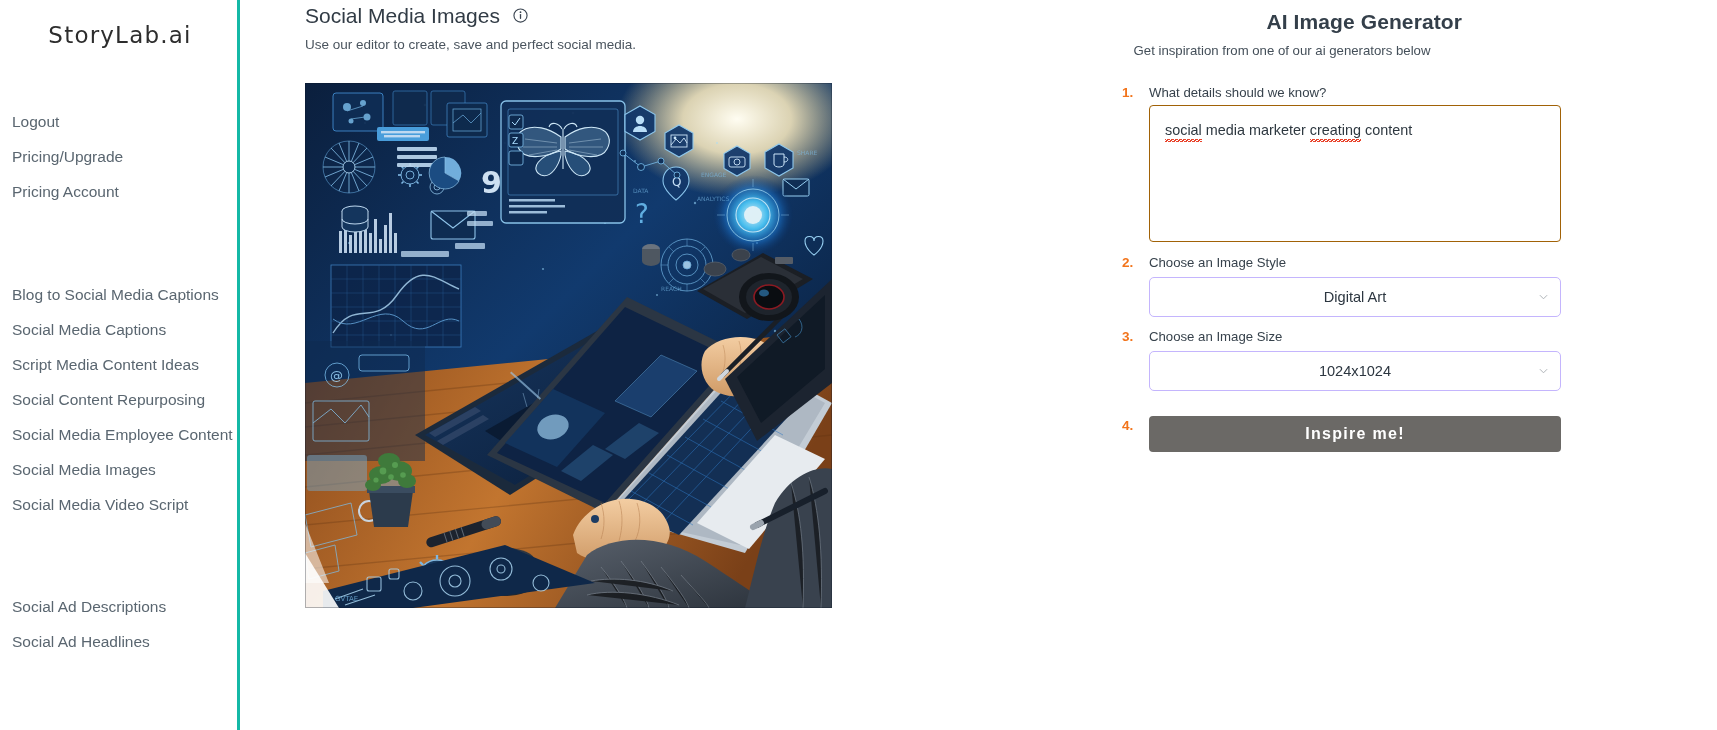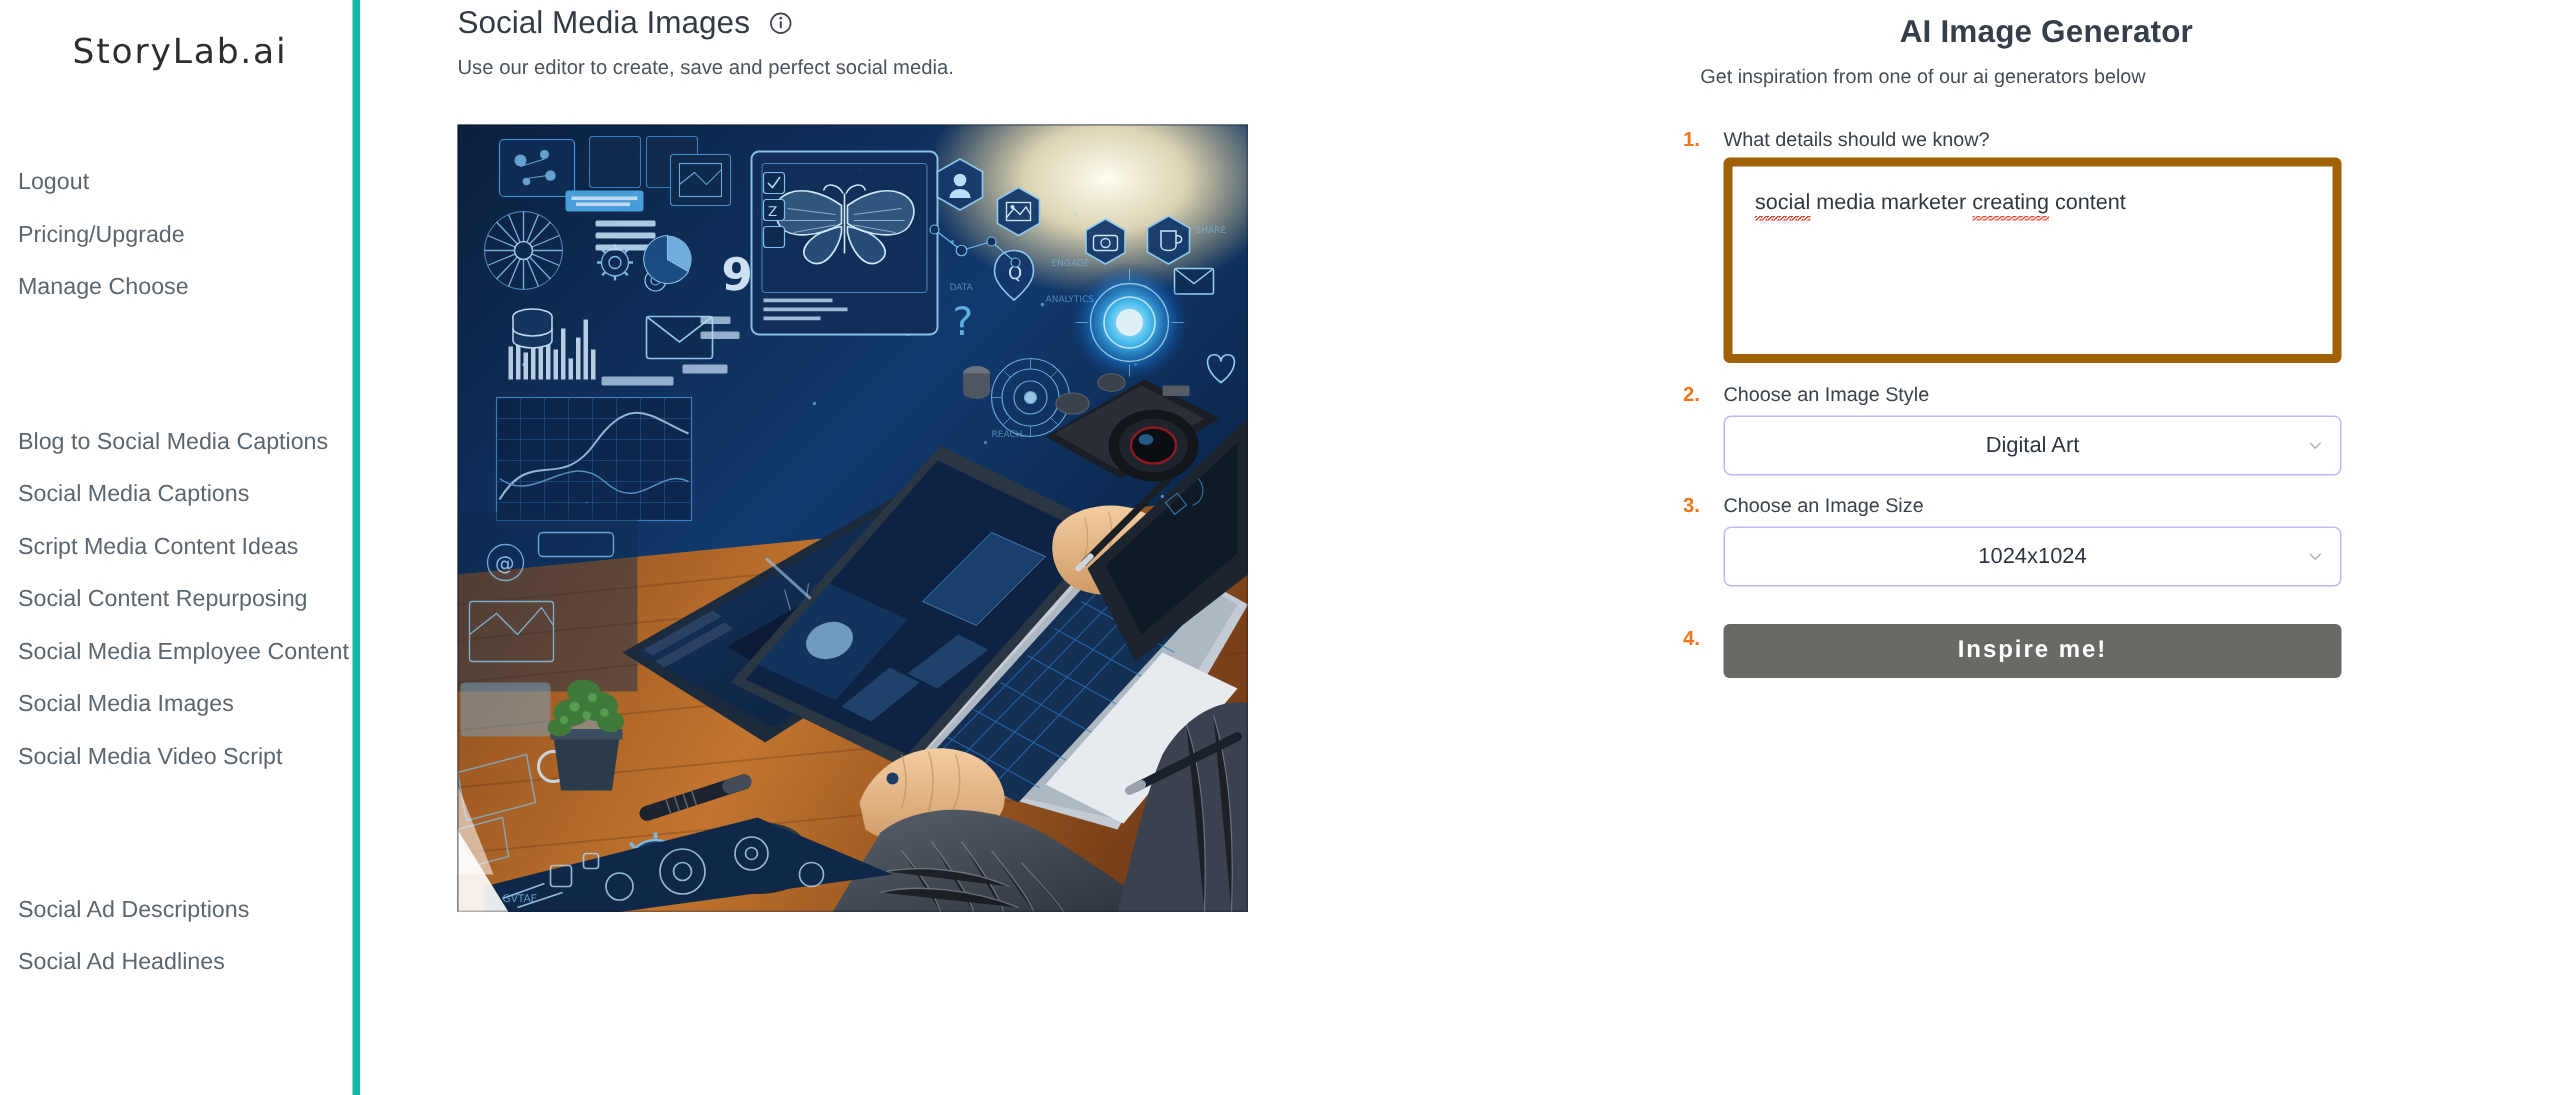--- a/index.html
+++ b/index.html
@@ -20,21 +20,21 @@
     background: #ffffff;
   }
 
   
   .sidebar {
     position: absolute;
     left: 0; top: 0;
     width: 240px;
     height: 730px;
     background: #ffffff;
-    border-right: 5px solid #14b8a6;
+    border-right: 3px solid #14b8a6;
   }
 
   .brand {
     position: absolute;
     left: 0; top: 22px;
     width: 240px;
     text-align: center;
     font-size: 23px;
     letter-spacing: 1.2px;
     color: #2d2d2d;
@@ -177,21 +177,21 @@
     font-size: 13.2px;
     color: #37424c;
   }
 
   .prompt-box {
     position: absolute;
     left: 47px;
     top: 105px;
     width: 412px;
     height: 137px;
-    border: 6px solid #a16207;
+    border: 1px solid #a16207;
     border-radius: 4px;
     background: #ffffff;
     padding: 14px 15px;
     font-size: 14.4px;
     color: #2e3840;
     line-height: 20px;
     overflow: hidden;
     resize: none;
     font-family: "Liberation Sans", sans-serif;
     cursor: text;
@@ -277,21 +277,21 @@
 
 <div class="app">
 
   <aside class="sidebar">
 
     <div class="brand">StoryLab.ai</div>
 
     <nav class="nav-account">
       <a class="nav-link">Logout</a>
       <a class="nav-link">Pricing/Upgrade</a>
-      <a class="nav-link">Manage Choose</a>
+      <a class="nav-link">Pricing Account</a>
     </nav>
 
     <nav class="nav-tools">
       <a class="nav-link">Blog to Social Media Captions</a>
       <a class="nav-link">Social Media Captions</a>
       <a class="nav-link">Script Media Content Ideas</a>
       <a class="nav-link">Social Content Repurposing</a>
       <a class="nav-link">Social Media Employee Content</a>
       <a class="nav-link">Social Media Images</a>
       <a class="nav-link">Social Media Video Script</a>

